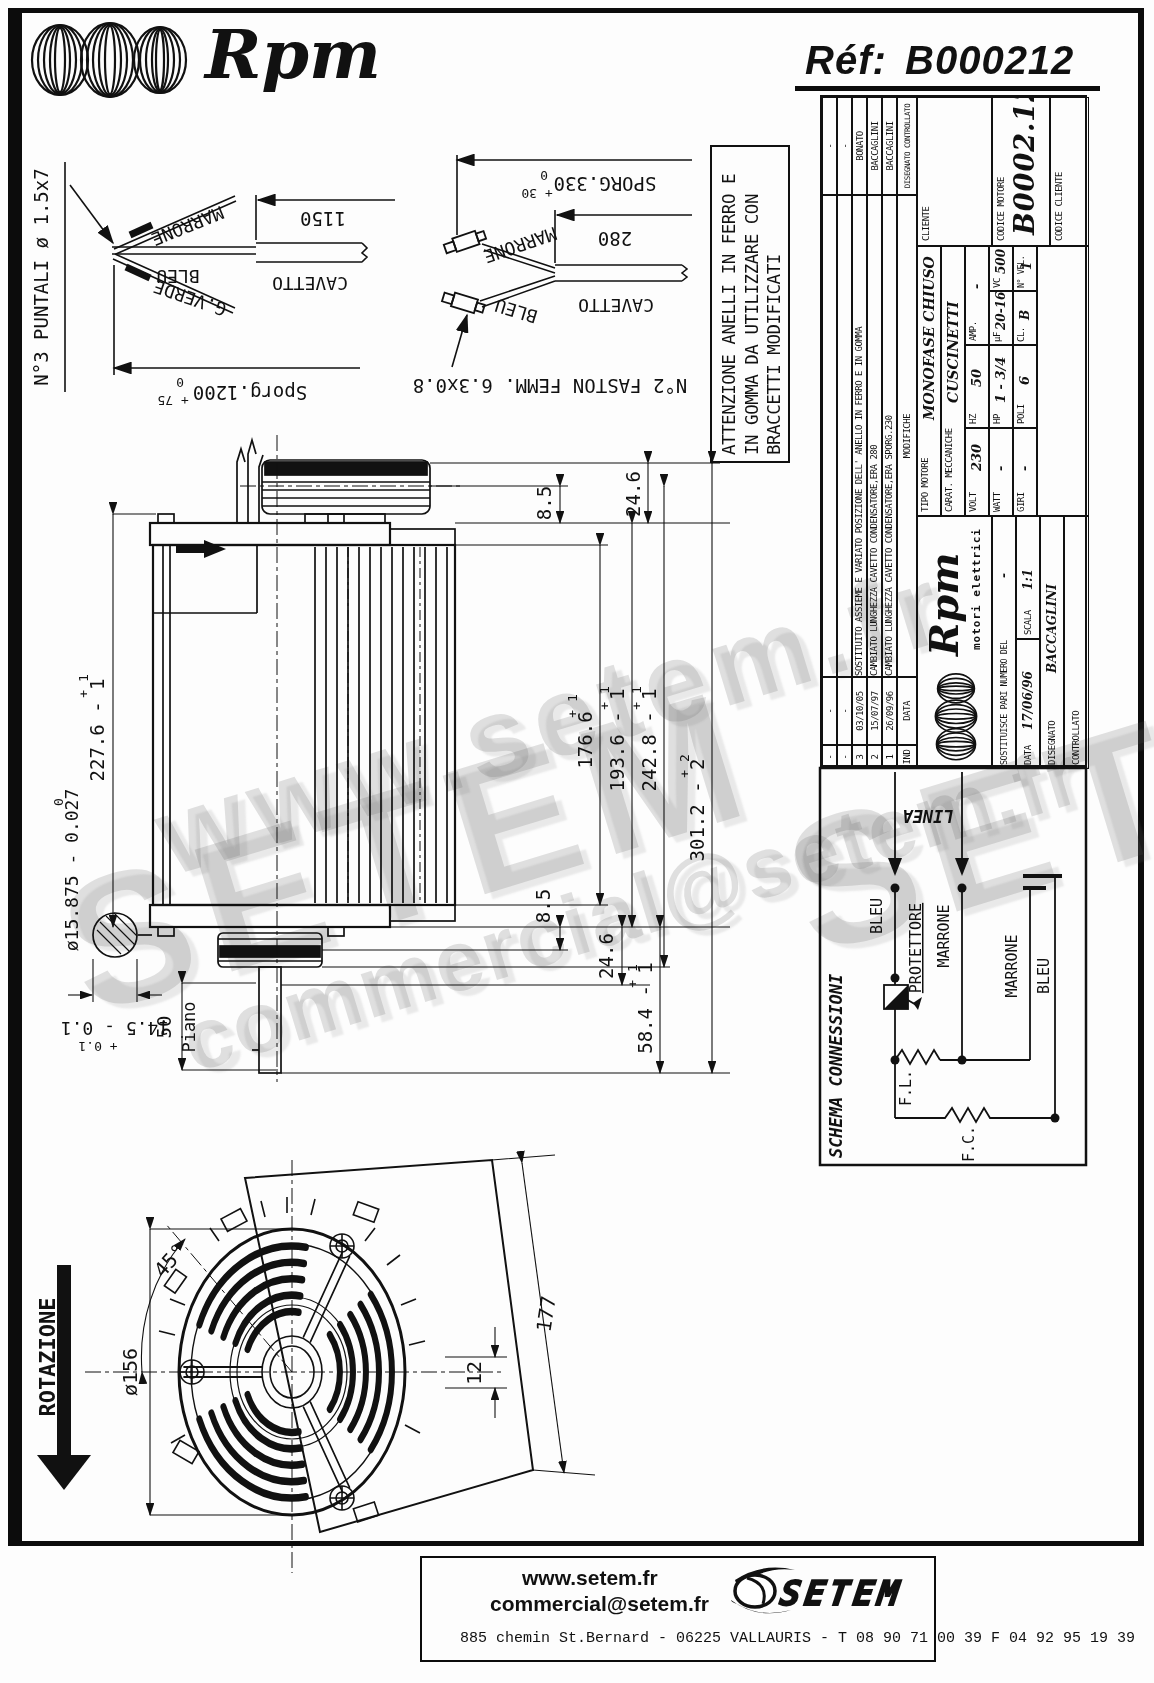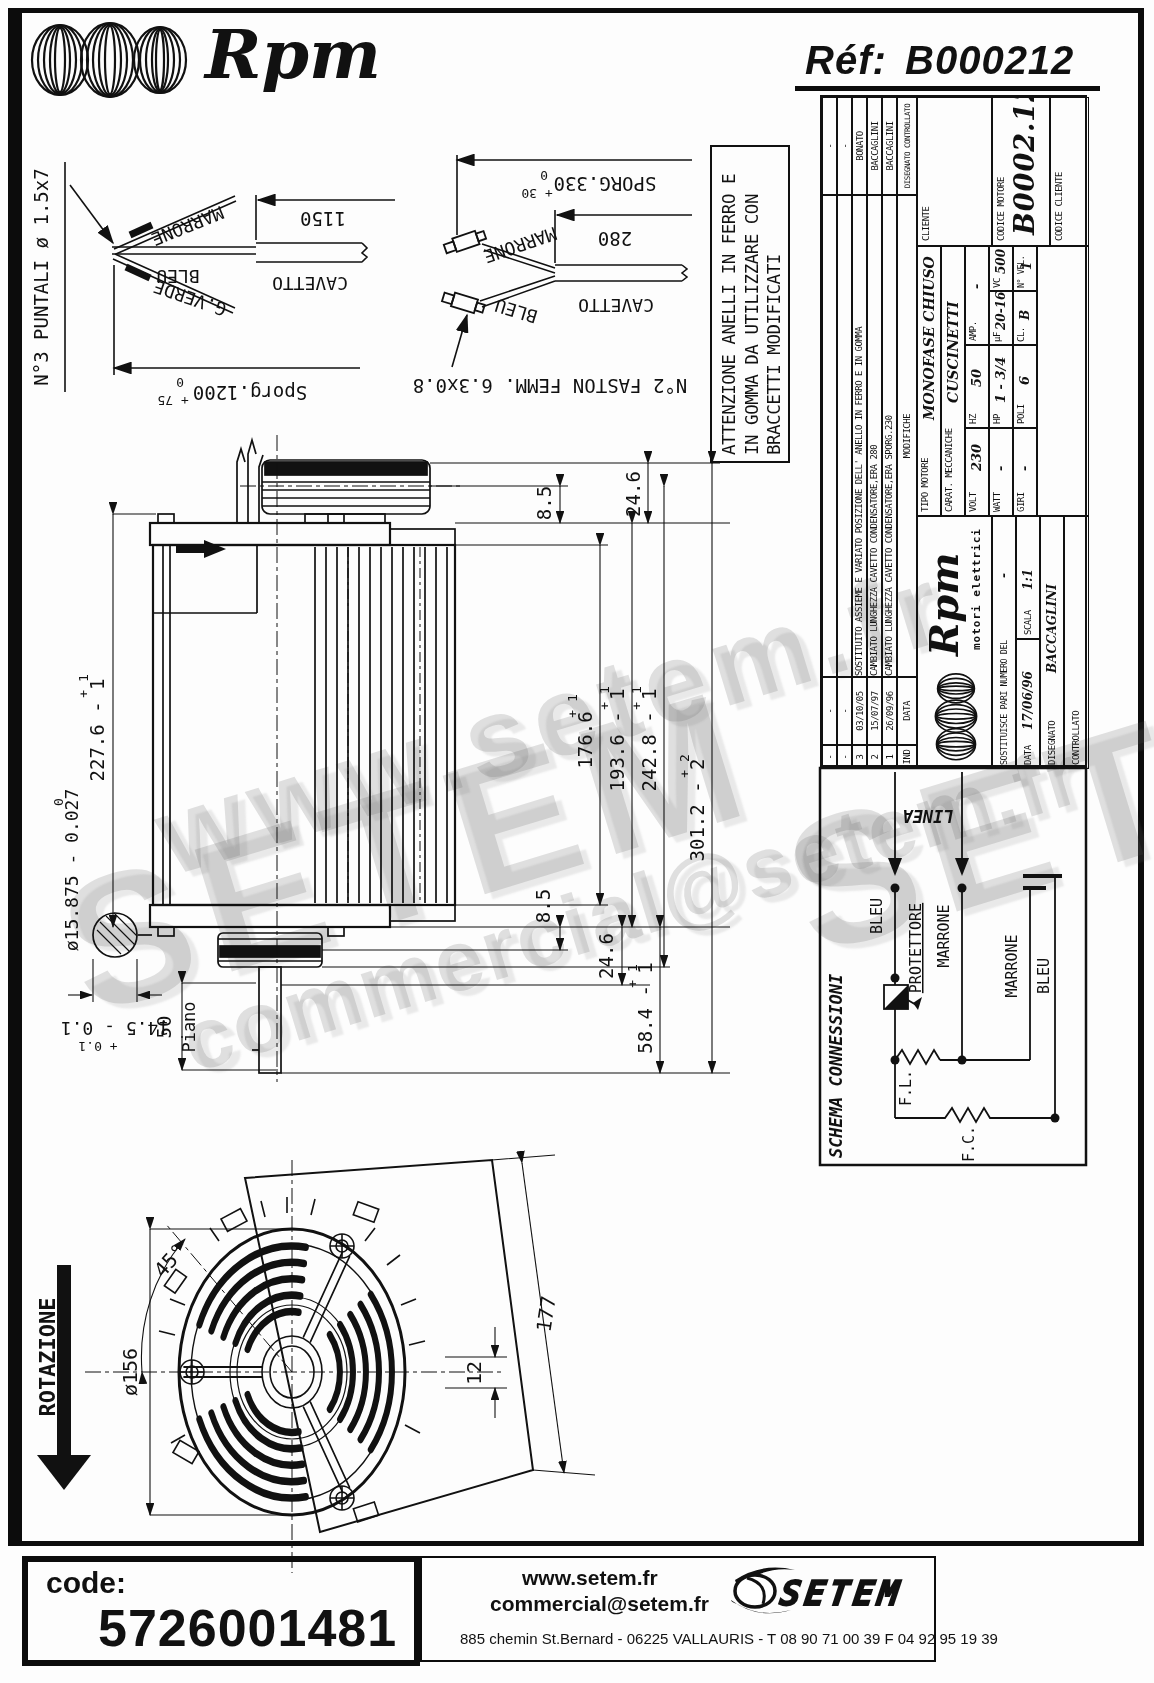--- a/index.html
+++ b/index.html
@@ -540,28 +540,24 @@
       <text transform="rotate(-90 64 150)" x="64" y="150" text-anchor="middle">BLEU</text>
       <text transform="rotate(-90 131 170)" x="131" y="170" text-anchor="middle">MARRONE</text>
       <text transform="rotate(-90 103 182)" x="103" y="182" text-anchor="middle" text-decoration="underline">PROTETTORE</text>
       <text transform="rotate(-90 199 200)" x="199" y="200" text-anchor="middle">MARRONE</text>
       <text transform="rotate(-90 231 210)" x="231" y="210" text-anchor="middle">BLEU</text>
       <text transform="rotate(-90 93 322)" x="93" y="322" text-anchor="middle">F.L.</text>
       <text transform="rotate(-90 156 378)" x="156" y="378" text-anchor="middle">F.C.</text>
     </g>
   </svg>
 
-  <div class="abs codebox">
-    <div class="t foot-bold" style="left:18px;top:4px;font-size:30px;">code:</div>
-    <div class="t foot-bold" style="left:70px;top:36px;font-size:52px;letter-spacing:1px;">5726001481</div>
-  </div>
   <div class="abs infobox">
     <div class="t foot-bold" style="left:100px;top:8px;font-size:21px;">www.setem.fr</div>
     <div class="t foot-bold" style="left:68px;top:34px;font-size:21px;">commercial@setem.fr</div>
-    <div class="t foot" style="left:38px;top:72px;font-size:15px;">885 chemin St.Bernard  -  06225 VALLAURIS  -  T 08 90 71 00 39   F 04 92 95 19 39</div>
+    <div class="t foot" style="left:38px;top:72px;font-size:15px;font-family:Liberation Mono, monospace;">885 chemin St.Bernard  -  06225 VALLAURIS  -  T 08 90 71 00 39   F 04 92 95 19 39</div>
     <svg style="left:295px;top:2px;" width="200" height="64" viewBox="0 0 200 64">
       <path d="M18,20 Q45,2 78,10 Q48,6 26,24 Q20,28 18,20 Z" fill="#111"></path>
       <path d="M14,40 Q40,60 74,50 Q44,58 20,44 Q14,42 14,40 Z" fill="#111"></path>
       <ellipse cx="38" cy="31" rx="20" ry="16" fill="#fff" stroke="#111" stroke-width="3.5"></ellipse>
       <path d="M30,18 Q52,24 46,44" fill="none" stroke="#111" stroke-width="3"></path>
       <text x="68" y="45" font-family="Liberation Sans,sans-serif" font-style="italic" font-weight="bold" font-size="34" fill="#fff" stroke="#111" stroke-width="1.8" letter-spacing="4" transform="skewX(-8)">SETEM</text>
     </svg>
   </div>
 
 </div>

